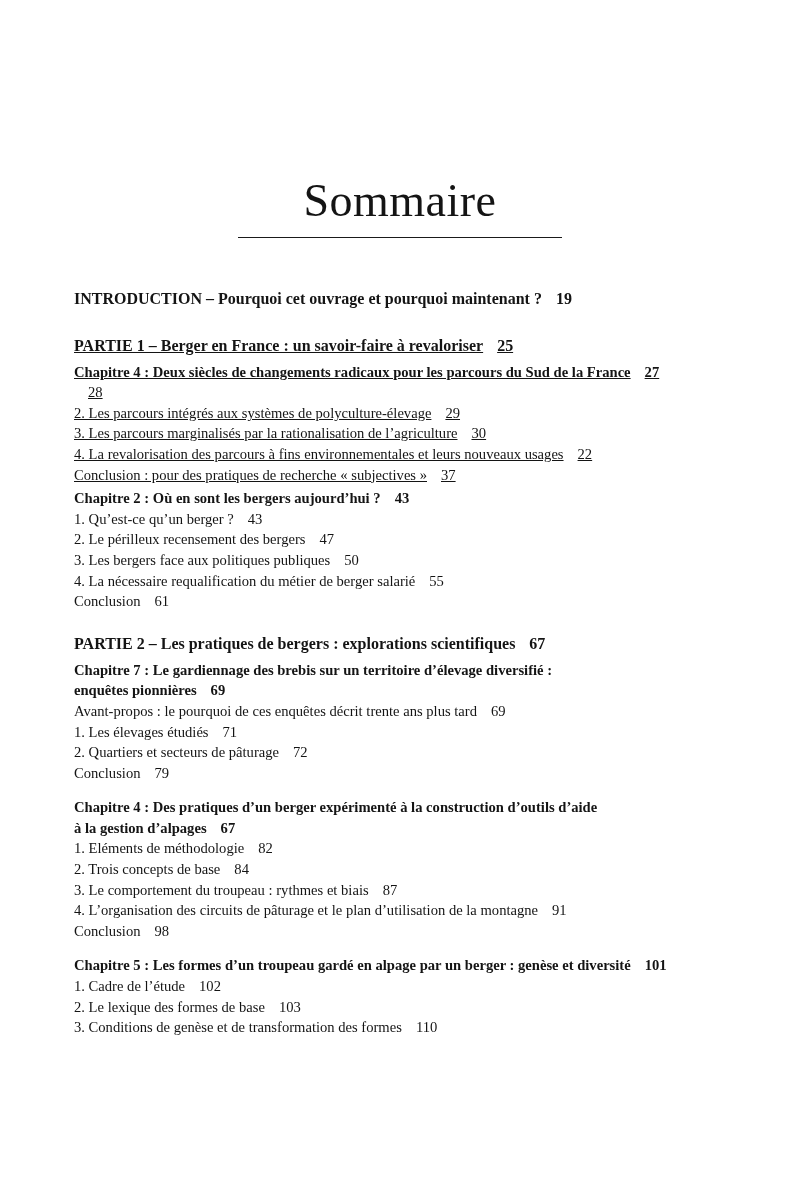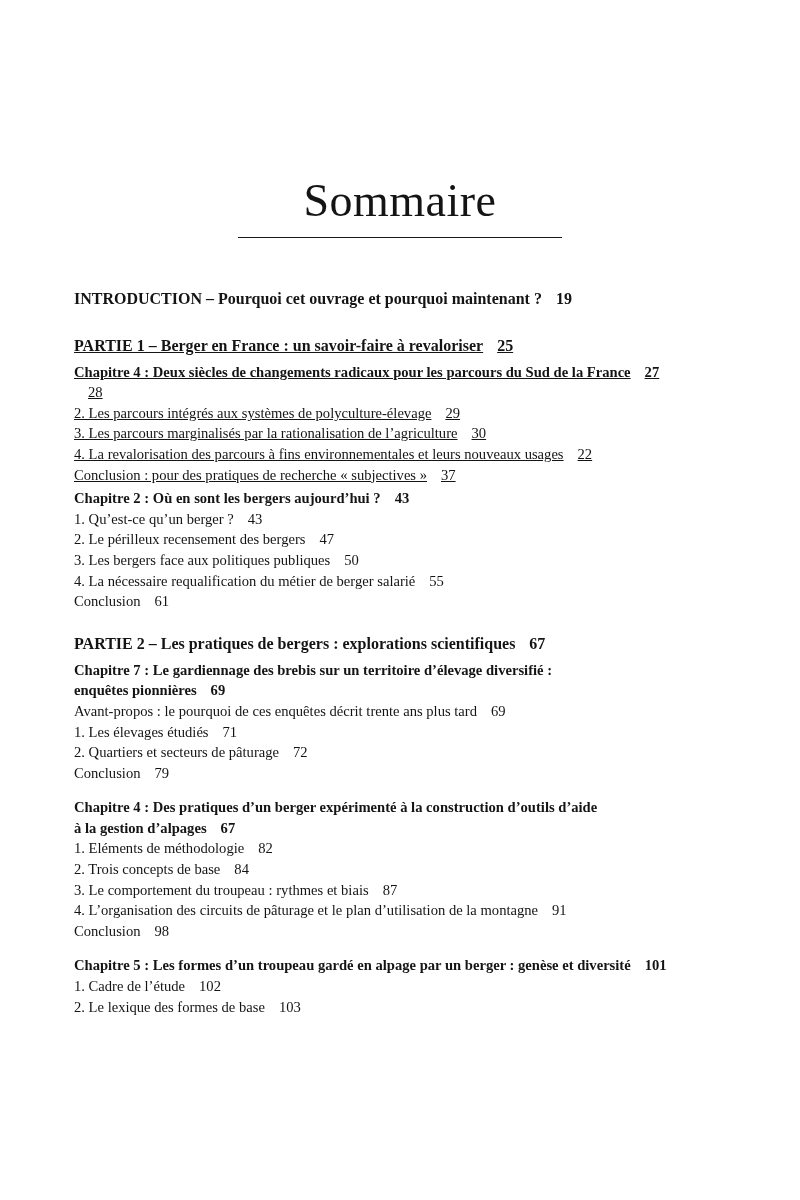--- a/index.html
+++ b/index.html
@@ -202,16 +202,20 @@
         <span class="p">101</span>
       </div>
       <div class="row">
         <span class="t">1. Cadre de l’étude</span>
         <span class="p">102</span>
       </div>
       <div class="row">
         <span class="t">2. Le lexique des formes de base</span>
         <span class="p">103</span>
       </div>
+      <div class="row">
+        <span class="t">3. Conditions de genèse et de transformation des formes</span>
+        <span class="p">110</span>
+      </div>
     </div>
 
   </div>
 </div>
 
 </body></html>

